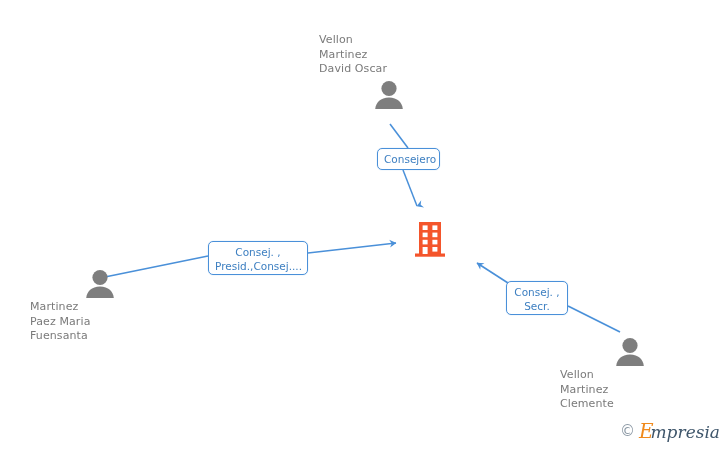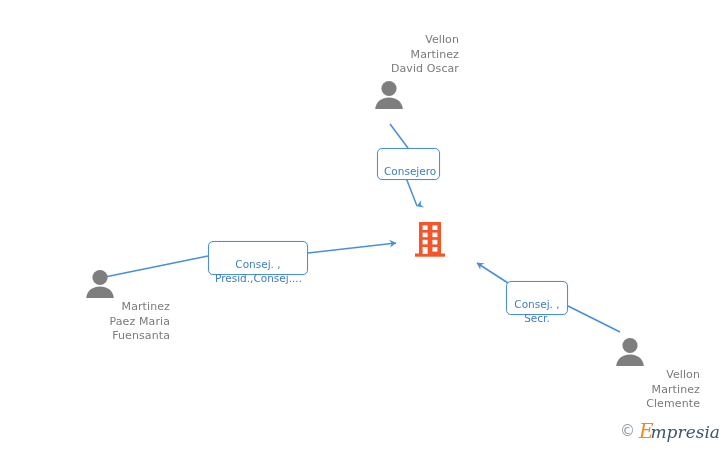--- a/index.html
+++ b/index.html
@@ -23,21 +23,21 @@
     top: 0;
     width: 728px;
     height: 450px;
     pointer-events: none;
   }
 
   
   .person-node {
     position: absolute;
     width: 140px;
-    text-align: right;
+    text-align: left;
   }
   .person-icon {
     display: block;
     margin: 0 auto;
   }
   .person-name {
     font-size: 11px;
     line-height: 14.5px;
     color: #7a7a7a;
     letter-spacing: 0.1px;
@@ -68,21 +68,21 @@
   .rel-box {
     position: absolute;
     box-sizing: border-box;
     background: #ffffff;
     border: 1.4px solid #4a90d9;
     border-radius: 5px;
     color: #3d7fc1;
     font-size: 10.5px;
     line-height: 14px;
     text-align: center;
-    padding: 15px 6px;
+    padding: 3px 6px;
     white-space: pre-line;
     box-shadow: 0 0 0 0.5px rgba(74,144,217,0.12);
   }
 
   
   .watermark {
     position: absolute;
     right: 8px;
     bottom: 8px;
     display: flex;

